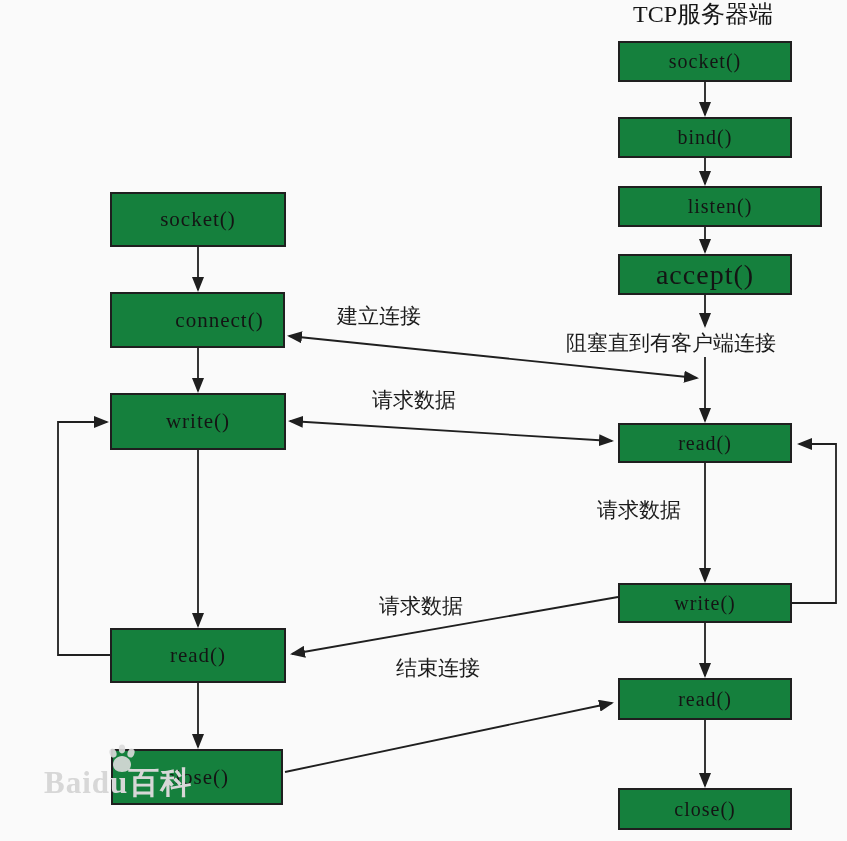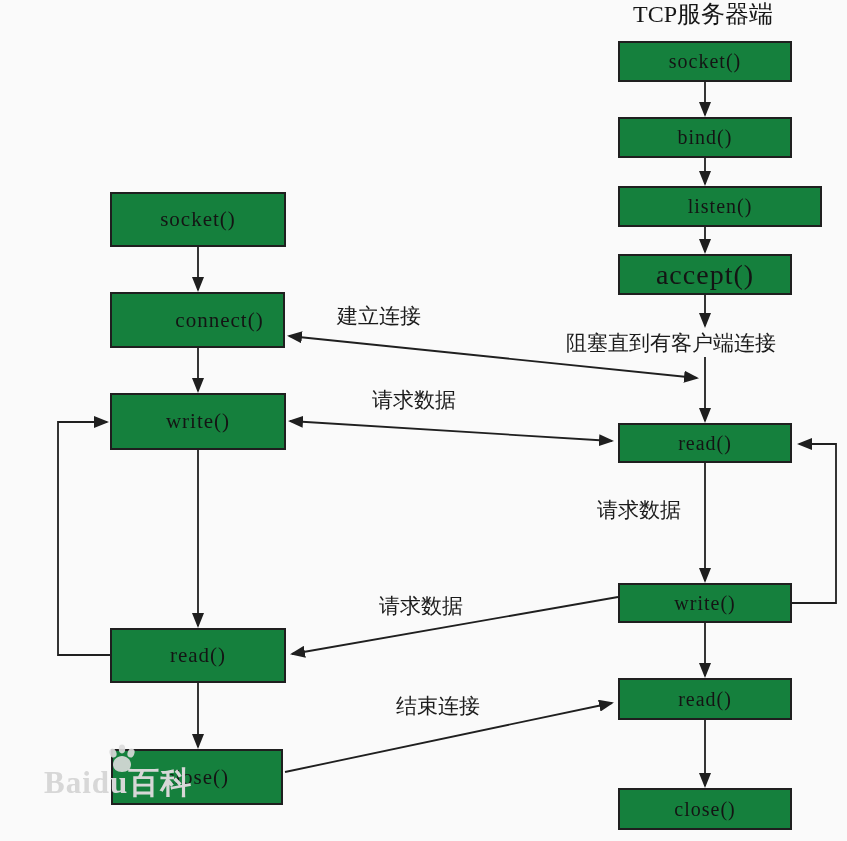--- a/index.html
+++ b/index.html
@@ -102,21 +102,21 @@
   <div class="box" style="left:618px;top:423px;width:174px;height:40px;font-size:20px;">read()</div>
   <div class="box" style="left:618px;top:583px;width:174px;height:40px;font-size:20px;">write()</div>
   <div class="box" style="left:618px;top:678px;width:174px;height:42px;font-size:20px;">read()</div>
   <div class="box" style="left:618px;top:788px;width:174px;height:42px;font-size:20px;">close()</div>
 
   <div class="edge-label" style="left:337px;top:302px;">建立连接</div>
   <div class="edge-label" style="left:566px;top:329px;text-align:right;">阻塞直到有客户端连接</div>
   <div class="edge-label" style="left:372px;top:386px;">请求数据</div>
   <div class="edge-label" style="left:597px;top:496px;">请求数据</div>
   <div class="edge-label" style="left:379px;top:592px;">请求数据</div>
-  <div class="edge-label" style="left:396px;top:692px;">结束连接</div>
+  <div class="edge-label" style="left:396px;top:654px;">结束连接</div>
 
   <div class="watermark">
     <svg class="paw" width="34" height="30" viewBox="0 0 34 30">
       <g fill="#dcdcdc">
         <ellipse cx="7" cy="9" rx="3.4" ry="4.6" transform="rotate(-20 7 9)"></ellipse>
         <ellipse cx="16" cy="5" rx="3.2" ry="4.4"></ellipse>
         <ellipse cx="25" cy="9" rx="3.4" ry="4.6" transform="rotate(20 25 9)"></ellipse>
         <path d="M16 12c5 0 9 4 9 8.5S21.5 28 16 28 7 25 7 20.5 11 12 16 12z"></path>
       </g>
     </svg>

